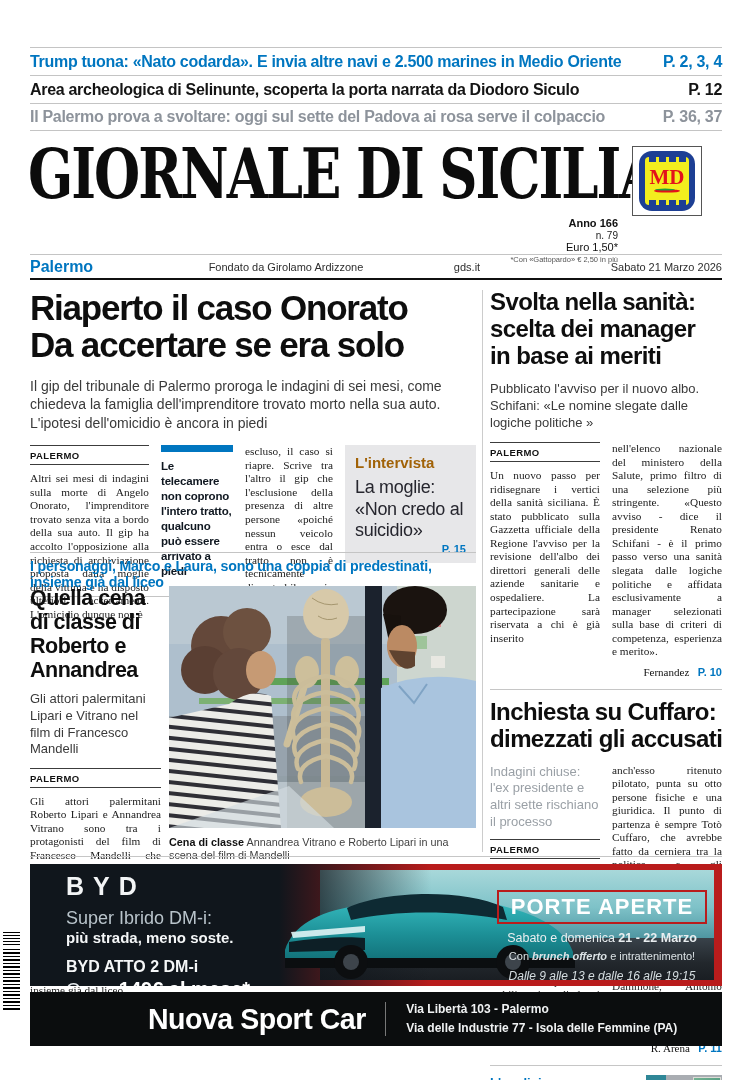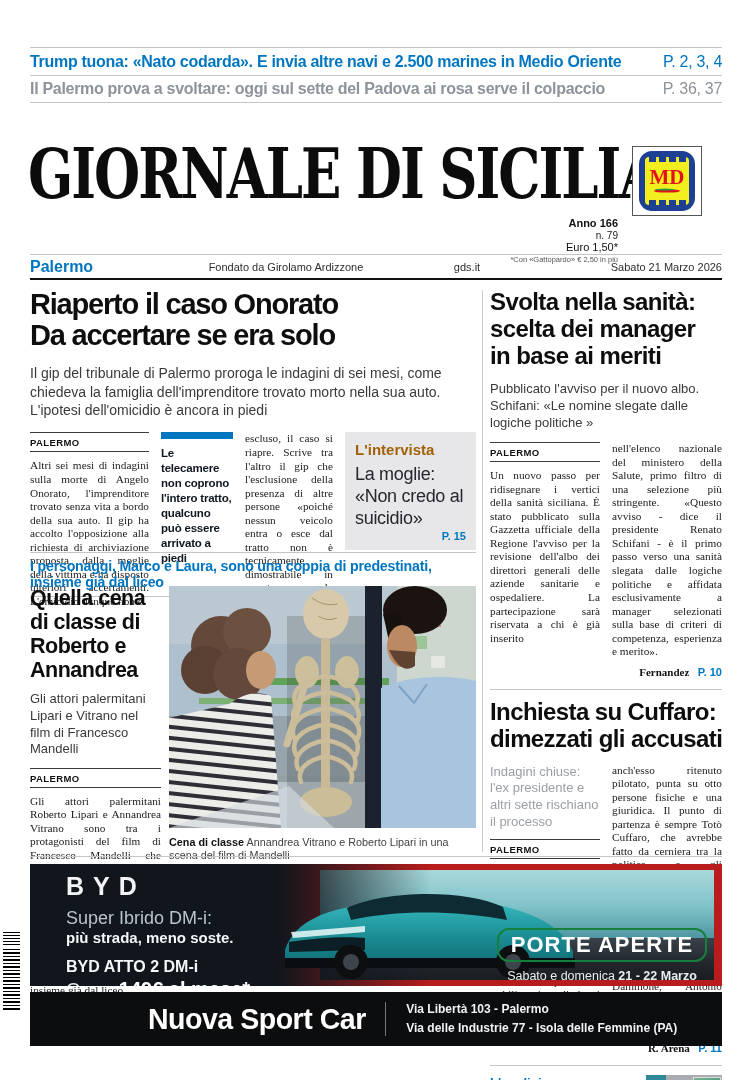--- a/index.html
+++ b/index.html
@@ -12,21 +12,21 @@
   
   .topstrip { position:absolute; left:30px; top:47px; width:692px; }
   .tsrow {
     height:28px; display:flex; justify-content:space-between; align-items:center;
     border-top:1px solid #c4c4c4; font-size:16px; font-weight:bold; letter-spacing:-0.3px;
   }
   .tsrow:last-child { border-bottom:1px solid #c4c4c4; }
   .ts-blue { color:#0076c0; }
   .ts-black { color:#141414; }
   .ts-gray { color:#8d939b; }
-  .ts-page { font-weight:normal; white-space:nowrap; margin-left:12px;text-align:right; }
+  .ts-page { font-weight:bold; white-space:nowrap; margin-left:12px;text-align:right; }
   
   .mast-title {
     position:absolute; left:28px; top:139px; white-space:nowrap;
     font-family:"DejaVu Serif", serif; font-weight:800; font-size:53px;
     letter-spacing:-2px; color:#0c0c0c;
     transform:scale(1.0,1.32); transform-origin:left top; line-height:1;
   }
   .md-box {
     position:absolute; left:632px; top:146px; width:70px; height:70px;
     border:1px solid #555; background:#fff; display:flex; align-items:center; justify-content:center;
@@ -50,27 +50,27 @@
   .kicker {
     font-size:9.5px; font-weight:bold; letter-spacing:0.4px; color:#111;
     border-top:1px solid #3c3c3c; border-bottom:1px solid #3c3c3c;
     padding:4px 0 3px; margin-bottom:7px;
   }
   .body-serif {
     font-family:"Liberation Serif", serif; font-size:11.3px; line-height:1.2;
     text-align:justify; color:#1b1b1b;
   }
   .attr { text-align:right; margin-top:3px; white-space:nowrap; }
-  .attr .nm { font-family:"Liberation Serif", serif; font-weight:bold; font-size:11px; color:#111; }
+  .attr .nm { font-family:"Liberation Serif", serif; font-weight:normal; font-size:11px; color:#111; }
   .attr .pg { font-weight:bold; font-size:11px; color:#0076c0; margin-left:4px;text-align:right; }
   .standfirst { font-size:14px; line-height:1.32; color:#3a3a3a; }
   .rule { border-top:1px solid #c6c6c6; }
   
   .lead { position:absolute; left:30px; top:289px; width:446px; }
-  .lead h1 { font-size:29px; line-height:1.07; letter-spacing:-1.2px; color:#0e0e0e; }
+  .lead h1 { font-size:35px; line-height:1.07; letter-spacing:-1.2px; color:#0e0e0e; }
   .lead .standfirst { margin-top:13px; }
   .lead-cols { margin-top:13px; display:grid; grid-template-columns:119px 72px 88px 131px; column-gap:12px; }
   .pullquote {
     border-top:7px solid #0076c0; padding-top:7px;
     font-size:11.5px; font-weight:bold; line-height:1.3; color:#0f1720; letter-spacing:-0.2px;
   }
   .intervista { background:#e7e7e9; padding:9px 10px; height:118px; position:relative; }
   .intervista .lbl { color:#a16207; font-weight:bold; font-size:15px; }
   .intervista .qt { margin-top:6px; font-size:18px; line-height:1.2; color:#26262e; letter-spacing:-0.3px; }
   .intervista .pg { position:absolute; right:10px; bottom:8px; color:#0076c0; font-weight:bold; font-size:11px; }
@@ -108,21 +108,21 @@
   .ad-fade { position:absolute; inset:0; background:linear-gradient(90deg,#10161c 0%, #10161c 36%, rgba(16,22,28,0) 58%); }
   .ad-car { position:absolute; left:225px; top:12px; }
   .ad-byd { position:absolute; left:36px; top:8px; color:#fff; }
   .byd-logo { font-size:25px; font-weight:bold; letter-spacing:9px; color:#f2f4f5; }
   .byd-l1 { margin-top:7px; font-size:18px; color:#b9c4cb; }
   .byd-l2 { font-size:15px; font-weight:bold; color:#f4f6f7; }
   .byd-model { margin-top:12px; font-size:16px; font-weight:bold; color:#f4f6f7; }
   .byd-offer { margin-top:2px; font-size:19px; color:#e8edf0; }
   .byd-offer b { font-size:20px; color:#ffffff; }
   .ad-porte { position:absolute; right:12px; top:26px; width:216px; text-align:center; color:#fff; }
-  .porte-box { display:inline-block; border:2px solid #15803d; border-radius:12px; padding:2px 12px; font-size:22px; font-weight:bold; letter-spacing:1px;margin-top:38px; }
+  .porte-box { display:inline-block; border:2px solid #b91c1c; border-radius:0; padding:2px 12px; font-size:22px; font-weight:bold; letter-spacing:1px; }
   .porte-l2 { margin-top:7px; font-size:12.5px; color:#e9eef0; }
   .porte-l3 { margin-top:5px; font-size:11px; color:#dbe2e5; }
   .porte-l4 { margin-top:7px; font-size:12px; font-style:italic; color:#d5dde0; }
   
   .dealerbar { position:absolute; left:30px; top:992px; width:692px; height:54px; background:#0b0d0e; display:flex; align-items:center; color:#fff; }
   .dealer-name { margin-left:118px; font-size:30px; font-weight:bold; letter-spacing:-0.5px; transform:scaleX(0.95); transform-origin:left center; white-space:nowrap; }
   .dealer-div { width:1px; height:34px; background:#777; margin:0 20px 0 8px; }
   .dealer-addr { font-size:12px; font-weight:bold; line-height:1.55; color:#f0f2f3; }
   
   .barcode { position:absolute; left:3px; top:932px; width:17px; }
@@ -136,20 +136,24 @@
 
   <div class="barcode">
     <div class="bc1"></div>
     <div class="bc2"></div>
   </div>
 
   <div class="topstrip">
     <div class="tsrow ts-blue">
       <span>Trump tuona: «Nato codarda». E invia altre navi e 2.500 marines in Medio Oriente</span>
       <span class="ts-page">P. 2, 3, 4</span>
+    </div>
+    <div class="tsrow ts-black">
+      <span>Area archeologica di Selinunte, scoperta la porta narrata da Diodoro Siculo</span>
+      <span class="ts-page">P. 12</span>
     </div>
     <div class="tsrow ts-gray">
       <span>Il Palermo prova a svoltare: oggi sul sette del Padova ai rosa serve il colpaccio</span>
       <span class="ts-page">P. 36, 37</span>
     </div>
   </div>
 
   <div class="mast-title">GIORNALE DI SICILIA</div>
   <div class="md-box">
     <svg width="58" height="62" viewBox="0 0 58 62">

